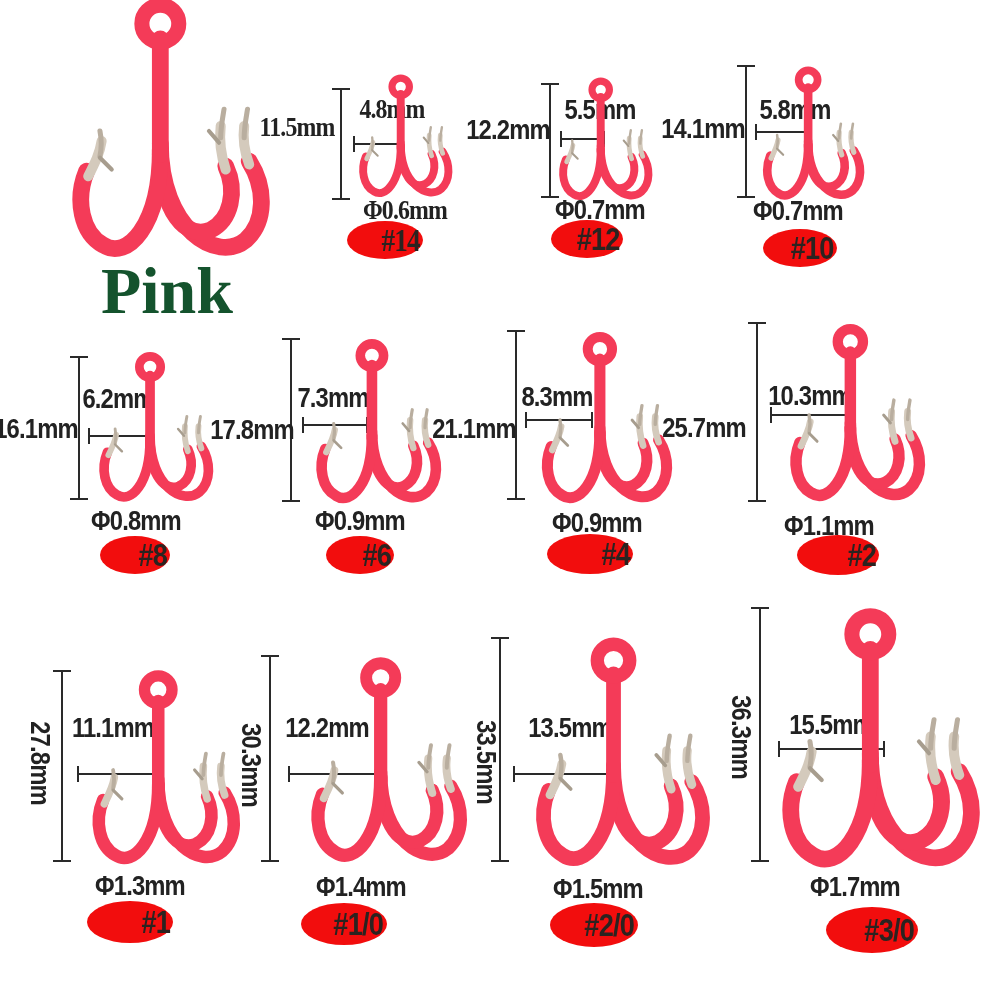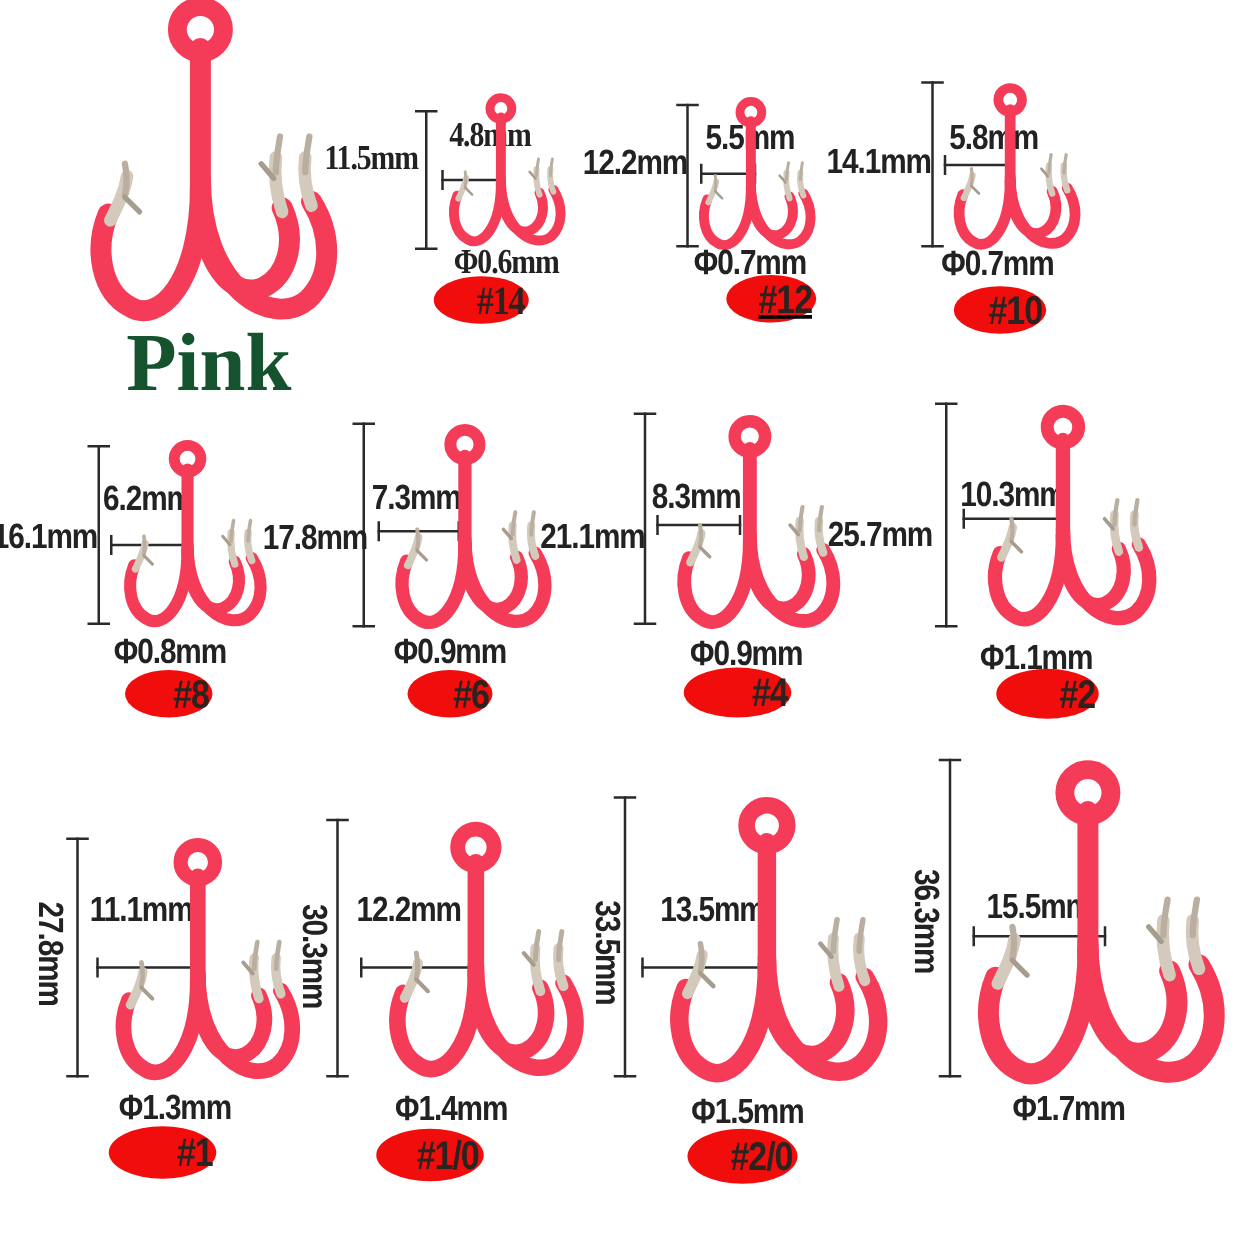--- a/index.html
+++ b/index.html
@@ -74,21 +74,21 @@
       </div>
       <div style="position: absolute; inset: 0px;">
         <div class="vline" style="left: 549px; top: 83px; height: 115px;"></div>
         <span class="dim" style="left: 508px; top: 130px;">12.2mm</span>
         <span class="dim" style="left: 600px; top: 110px;">5.5mm</span>
         <div class="wline" style="left: 560px; top: 138px; width: 45px;"></div>
         <svg class="hook" viewBox="0 0 130 162" style="left: 550px; top: 76px; width: 103px; height: 129px;">
           <use href="#treble"></use>
         </svg>
         <span class="dim" style="left: 600px; top: 210px;">Φ0.7mm</span>
-        <div class="oval" style="left: 617px; top: 239px; width: 72px; height: 38px; text-decoration: underline;">
+        <div class="oval" style="left: 587px; top: 239px; width: 72px; height: 38px;">
           <span>#12</span>
         </div>
       </div>
       <div style="position: absolute; inset: 0px;">
         <div class="vline" style="left: 745px; top: 65px; height: 133px;"></div>
         <span class="dim" style="left: 703px; top: 129px;">14.1mm</span>
         <span class="dim" style="left: 795px; top: 110px;">5.8mm</span>
         <div class="wline" style="left: 755px; top: 131px; width: 55px;"></div>
         <svg class="hook" viewBox="0 0 130 162" style="left: 753px; top: 65px; width: 112px; height: 140px;">
           <use href="#treble"></use>
@@ -191,15 +191,18 @@
       </div>
       <div style="position: absolute; inset: 0px;">
         <div class="vline" style="left: 759px; top: 607px; height: 255px;"></div>
         <span class="dim rot" style="left: 741px; top: 737px;">36.3mm</span>
         <span class="dim" style="left: 831px; top: 725px;">15.5mm</span>
         <div class="wline" style="left: 778px; top: 748px; width: 107px;"></div>
         <svg class="hook" viewBox="0 0 130 162" style="left: 763px; top: 605px; width: 218px; height: 273px;">
           <use href="#treble"></use>
         </svg>
         <span class="dim" style="left: 855px; top: 887px;">Φ1.7mm</span>
+        <div class="oval" style="left: 872px; top: 930px; width: 92px; height: 46px;">
+          <span>#3/0</span>
+        </div>
       </div>
     </div>
 </div>
 
 </body></html>

